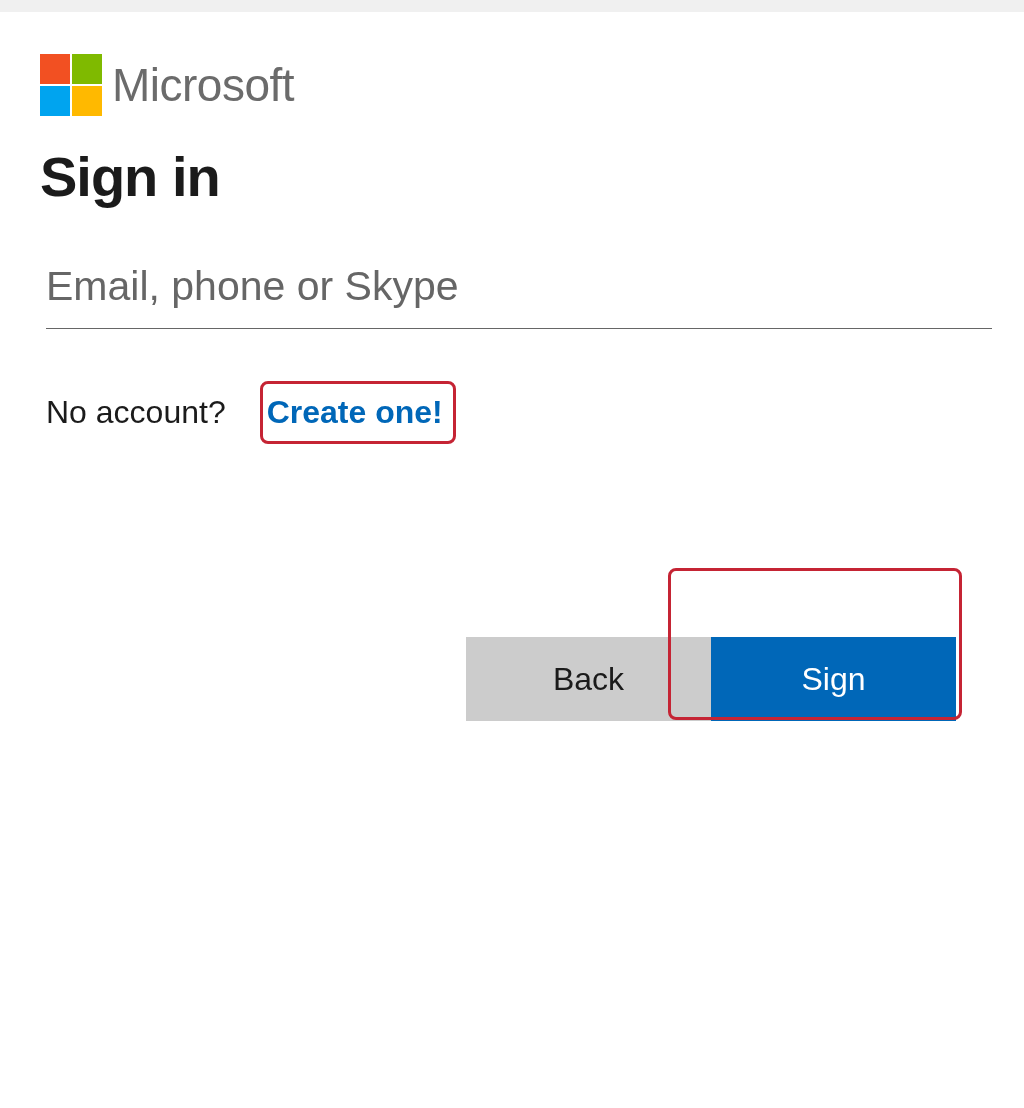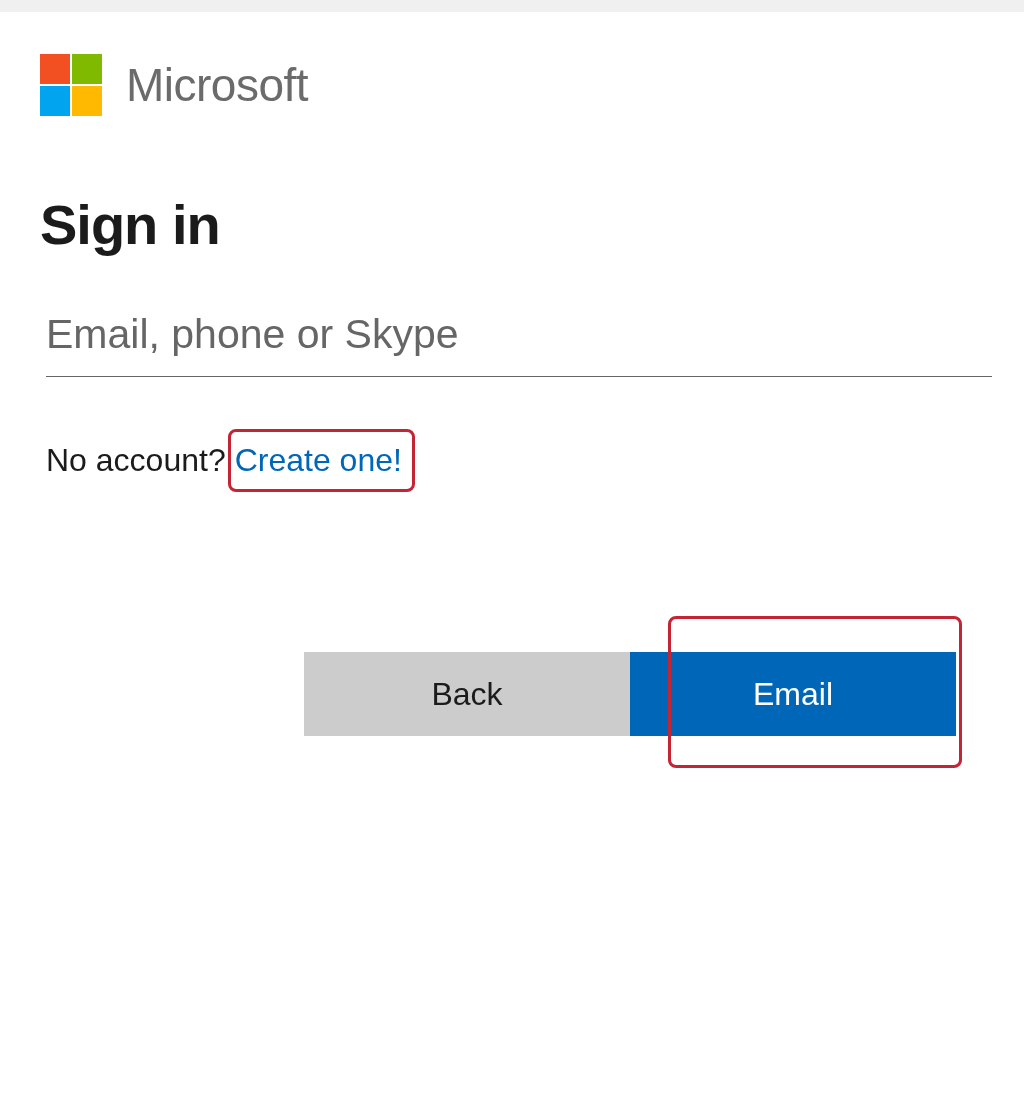--- a/index.html
+++ b/index.html
@@ -18,22 +18,22 @@
       height: 12px;
       background: #f0f0f0;
       width: 100%;
     }
     .container {
       padding: 42px 40px 0 40px;
     }
     .logo-row {
       display: flex;
       align-items: center;
-      gap: 24px;
-      margin-bottom: 76px;
+      gap: 10px;
+      margin-bottom: 28px;
     }
     .ms-logo {
       display: grid;
       grid-template-columns: 30px 30px;
       grid-template-rows: 30px 30px;
       gap: 2px;
       width: 62px;
       height: 62px;
     }
     .ms-logo .sq1 { background: #f25022; }
@@ -69,50 +69,53 @@
       color: #666;
       opacity: 1;
     }
     .create-row {
       margin-top: 52px;
       margin-left: 6px;
       font-size: 32px;
       color: #1b1b1b;
       display: flex;
       align-items: center;
+      gap: 32px;
     }
     .create-link-wrap {
       border: 3px solid #c52434;
       border-radius: 8px;
       padding: 10px 10px 10px 4px;
       margin-left: 2px;
       display: inline-block;
+      font-weight: bold;
     }
     .create-link {
       color: #0067b8;
       text-decoration: none;
       cursor: pointer;
     }
     .button-row {
       position: relative;
       margin-top: 160px;
       display: flex;
       justify-content: flex-end;
       padding-right: 28px;
     }
     .btn {
-      width: 326px;
+      width: 245px;
       height: 84px;
       font-size: 32px;
       border: none;
       cursor: pointer;
       font-family: inherit;
       display: flex;
       align-items: center;
       justify-content: center;
+      margin-top: 33px;
     }
     .btn-back {
       background: #cccccc;
       color: #1b1b1b;
     }
     .btn-next {
       background: #0067b8;
       color: #ffffff;
     }
     .next-highlight {
@@ -148,16 +151,16 @@
 
   <div class="create-row">
     <span>No account?</span>
     <span class="create-link-wrap">
       <a class="create-link">Create one!</a>
     </span>
   </div>
 
   <div class="button-row">
     <button class="btn btn-back">Back</button>
-    <button class="btn btn-next">Email</button>
+    <button class="btn btn-next">Sign</button>
     <div class="next-highlight"></div>
   </div>
 </div>
 
 </body></html>

